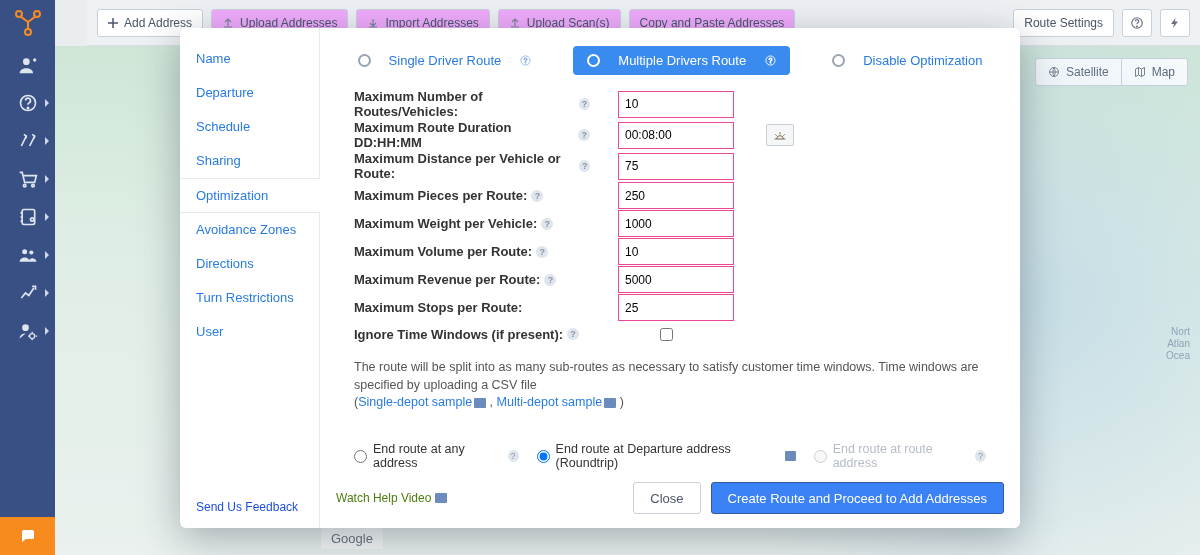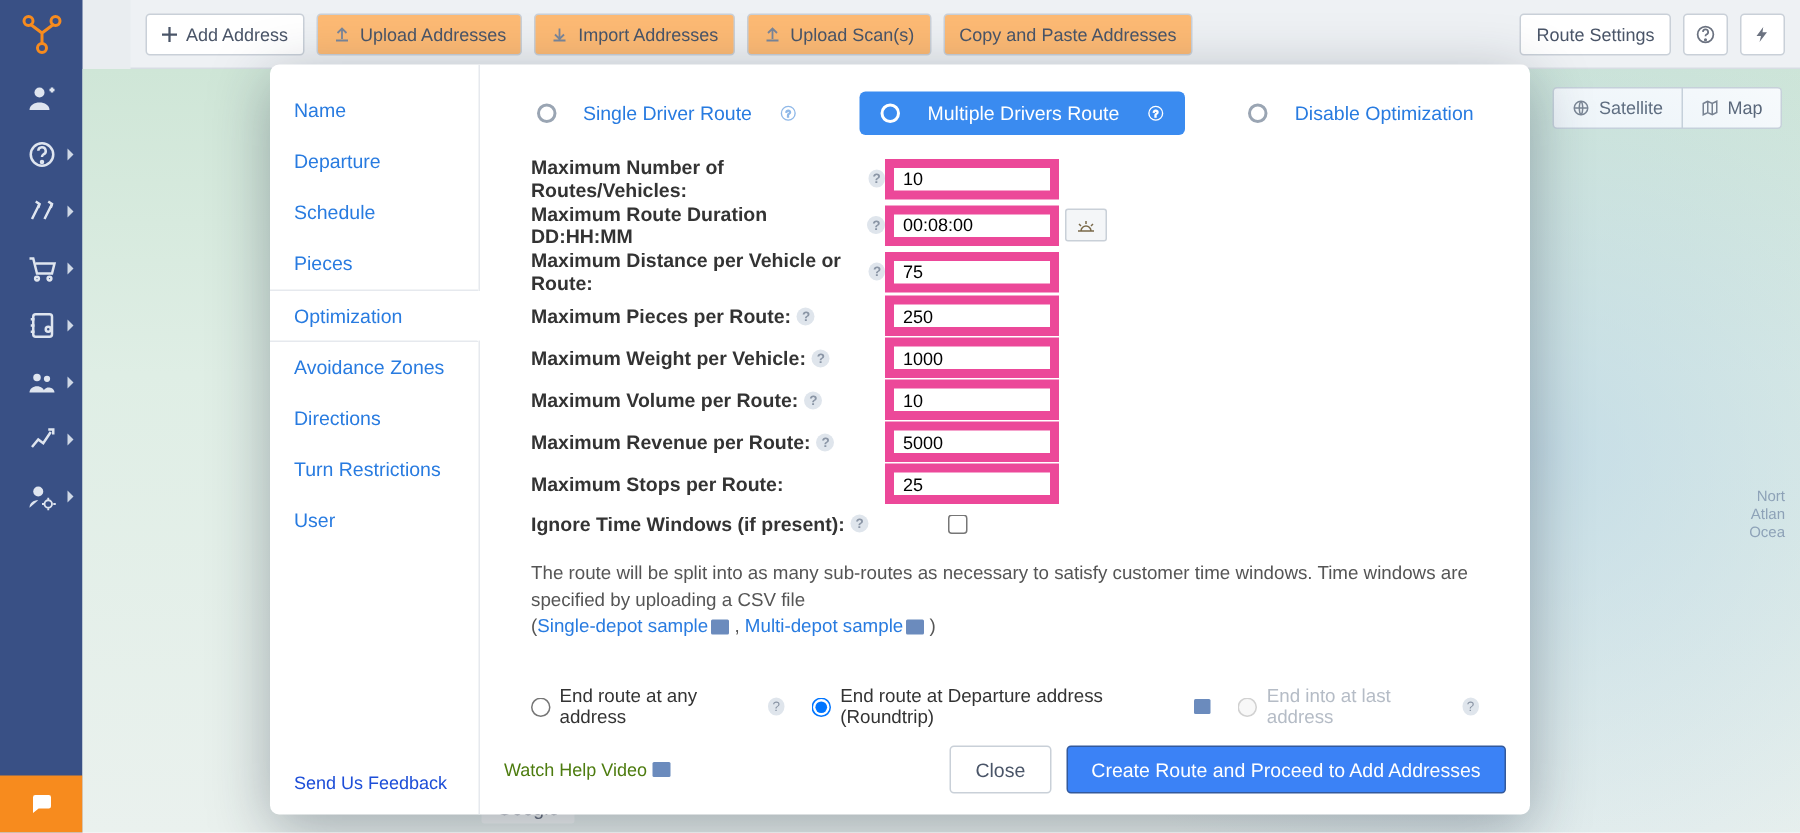--- a/index.html
+++ b/index.html
@@ -8,54 +8,54 @@
 
   .sidebar { position: absolute; left: 0; top: 0; width: 55px; height: 555px; background: #395085; display: flex; flex-direction: column; align-items: center; }
   .sidebar .logo { width: 55px; height: 46px; display:flex; align-items:center; justify-content:center; }
   .sidebar .sb-item { width: 55px; height: 38px; display:flex; align-items:center; justify-content:center; color:#e8edf5; position: relative; cursor:pointer; }
   .sidebar .sb-item svg { opacity: 0.95; }
   .sidebar .sb-item .caret { position:absolute; right:6px; top:50%; transform:translateY(-50%); width:0;height:0;border-top:4px solid transparent;border-bottom:4px solid transparent;border-left:4px solid #cfd8e6; }
   .sidebar .chat { position:absolute; bottom:0; left:0; width:55px; height:38px; background:#f78b1e; display:flex;align-items:center;justify-content:center; }
 
   .topbar { position:absolute; left:55px; top:0; right:0; height:46px; background:#eef1f4; border-bottom:1px solid #d7dde3; display:flex; align-items:center; padding:0 10px; gap:8px;margin-left:32px; }
   .topbar .btn { height:28px; padding:0 10px; background:#fff; border:1px solid #c9d0d8; border-radius:3px; font-size:12px; color:#4a5568; display:flex; align-items:center; gap:6px; cursor:pointer; }
-  .topbar .btn.secondary { background:#fdba74; }
+  .topbar .btn.secondary { background:#f0abfc; }
   .topbar .spacer { flex:1; }
   .topbar .iconbtn { width:30px; height:28px; background:#fff; border:1px solid #c9d0d8; border-radius:3px; display:flex;align-items:center;justify-content:center;color:#4a5568; cursor:pointer;}
 
   .mapbg { position:absolute; left:55px; top:46px; right:0; bottom:0; background: linear-gradient(180deg,#cfe6d7 0%, #dfeee5 40%, #eaf1ee 100%); }
   .mapbg::after { content:""; position:absolute; inset:0; background: radial-gradient(circle at 85% 50%, rgba(180,210,230,0.6), transparent 35%); }
   .map-ctrl { position:absolute; right:12px; top:12px; display:flex; gap:0; }
   .map-ctrl .seg { height:28px; padding:0 12px; background:#fff; border:1px solid #c9d0d8; font-size:12px; color:#4a5568; display:flex;align-items:center;gap:6px; cursor:pointer;}
   .map-ctrl .seg:first-child { border-radius:3px 0 0 3px; }
   .map-ctrl .seg:last-child { border-left:0; border-radius:0 3px 3px 0; }
   .map-label { position:absolute; right:10px; top:55%; font-size:10px; color:#7a8aa0; text-align:right; line-height:1.2; white-space:pre; }
   .google-chip { position:absolute; left:266px; bottom:6px; background:rgba(255,255,255,0.6); padding:3px 10px; font-size:13px; color:#6b7280; border-radius:2px; }
 
   
-  .modal { position:absolute; left:180px; top:43px; width:840px; height:500px; background:#fff; border-radius:6px; box-shadow:0 10px 40px rgba(30,41,59,0.35); display:flex; overflow:hidden;justify-content:center; }
+  .modal { position:absolute; left:180px; top:28px; width:840px; height:500px; background:#fff; border-radius:6px; box-shadow:0 10px 40px rgba(30,41,59,0.35); display:flex; overflow:hidden;justify-content:center; }
   .modal-nav { width:140px; border-right:1px solid #e6e9ee; padding-top:14px; position:relative; }
   .modal-nav .nav-item { padding:9px 16px; font-size:13px; color:#287be0; cursor:pointer; border-bottom:1px solid transparent; }
   .modal-nav .nav-item.active { color:#287be0; border-top:1px solid #e6e9ee; border-bottom:1px solid #e6e9ee; background:#fff; position:relative; }
   .modal-nav .nav-item.active::after { content:""; position:absolute; right:-1px; top:0; bottom:0; width:2px; background:#fff; }
   .modal-nav .feedback { position:absolute; bottom:14px; left:16px; font-size:12px; color:#1d4ed8; cursor:pointer; }
 
   .modal-body { flex:1; display:flex; flex-direction:column; position:relative; }
   .opt-tabs { display:flex; align-items:center; justify-content:center; gap:28px; padding:18px 0 14px; }
   .opt-tab { display:flex; align-items:center; gap:18px; font-size:13px; color:#287be0; cursor:pointer; padding:7px 14px; border-radius:4px; }
   .opt-tab .radio { width:13px;height:13px;border-radius:50%;border:2px solid #9aa5b3; display:inline-block; position:relative;}
   .opt-tab.active { background:#3a8bf0; color:#fff; }
   .opt-tab.active .radio { border-color:#fff; }
   .opt-tab .qicon { width:12px;height:12px; display:inline-flex;align-items:center;justify-content:center; }
 
   .fields { padding:0 34px 8px; font-size:13px; color:#333; }
-  .row { display:flex; align-items:center; min-height:24px; margin-bottom:1px; }
+  .row { display:flex; align-items:center; min-height:24px; margin-bottom:1px;gap:28px; }
   .row .lbl { width:236px; font-weight:600; color:#333; display:flex; align-items:center; gap:4px;}
   .row .lbl .help { width:12px;height:12px;border-radius:50%;background:#dfe5ec;color:#8a95a5;font-size:9px;display:inline-flex;align-items:center;justify-content:center;}
-  .row input[type=text] { width:116px; height:27px; border:6px solid #ec4899; padding:0 6px; font-size:12px; }
+  .row input[type=text] { width:116px; height:27px; border:1px solid #ec4899; padding:0 6px; font-size:12px; }
   .row .extra-icon { width:28px;height:22px;border:1px solid #c9d0d8;margin-left:4px;background:#f4f6f8;display:inline-flex;align-items:center;justify-content:center; border-radius:2px;}
   .row.checkboxrow input[type=checkbox]{ margin-left:42px; }
 
   .note { padding:4px 34px 0; font-size:12.5px; color:#555; line-height:1.4; }
   .note a { color:#287be0; text-decoration:none; }
   .note .vid { display:inline-block; width:12px;height:10px;background:#6b8bbd;border-radius:1px;vertical-align:middle;margin-left:2px; }
 
   .endroute { padding:0 34px; margin-top:auto; font-size:12.5px; color:#333; display:flex; align-items:center; gap:18px; }
   .endroute label { display:flex; align-items:center; gap:6px; cursor:pointer;}
   .endroute label.disabled { color:#b5bcc6; }
@@ -216,21 +216,21 @@
 Atlan
 Ocea</div>
   <div class="google-chip">Google</div>
 </div>
 
 <div class="modal">
   <div class="modal-nav">
     <div class="nav-item">Name</div>
     <div class="nav-item">Departure</div>
     <div class="nav-item">Schedule</div>
-    <div class="nav-item">Pieces</div>
+    <div class="nav-item">Sharing</div>
     <div class="nav-item active">Optimization</div>
     <div class="nav-item">Avoidance Zones</div>
     <div class="nav-item">Directions</div>
     <div class="nav-item">Turn Restrictions</div>
     <div class="nav-item">User</div>
     <div class="feedback">Send Us Feedback</div>
   </div>
 
   <div class="modal-body">
     <div class="opt-tabs">
@@ -341,21 +341,21 @@
           <span>End route at any address</span>
           <span class="help">?</span>
         </label>
       <label>
           <input type="radio" name="er" checked="" style="">
           <span>End route at Departure address (Roundtrip)</span>
           <span class="chip"></span>
         </label>
       <label class="disabled">
           <input type="radio" name="er" disabled="" style="">
-          <span>End into at last address</span>
+          <span>End route at route address</span>
           <span class="help">?</span>
         </label>
     </div>
 
     <div class="footer">
       <div class="watch">
           <span>Watch Help Video</span>
           <span class="vid" style="width:12px;height:10px;background:#6b8bbd;border-radius:1px;"></span>
         </div>
       <div class="spacer"></div>

